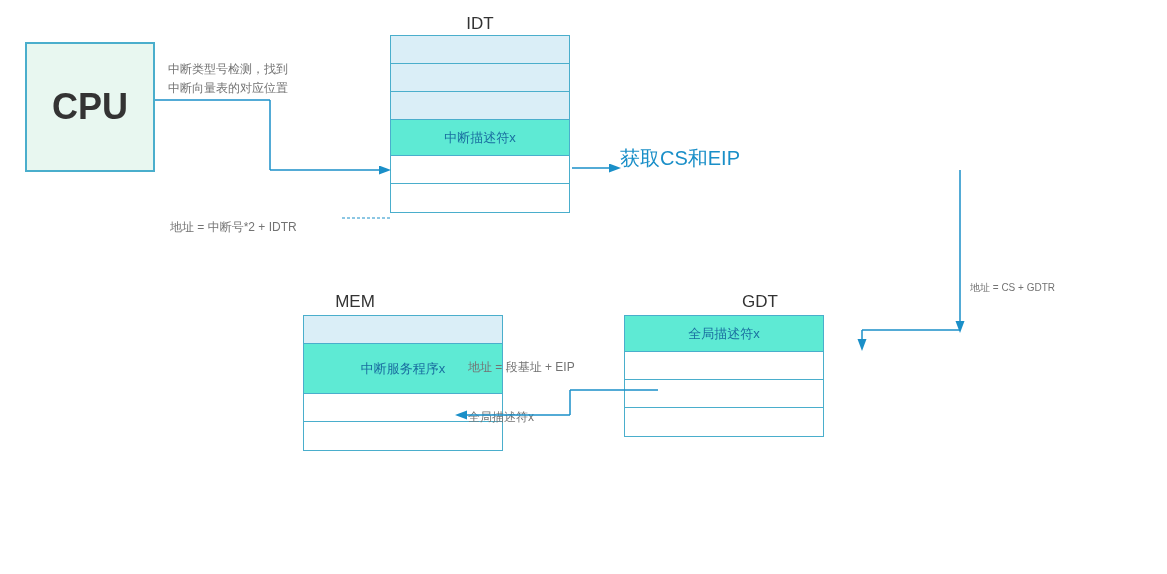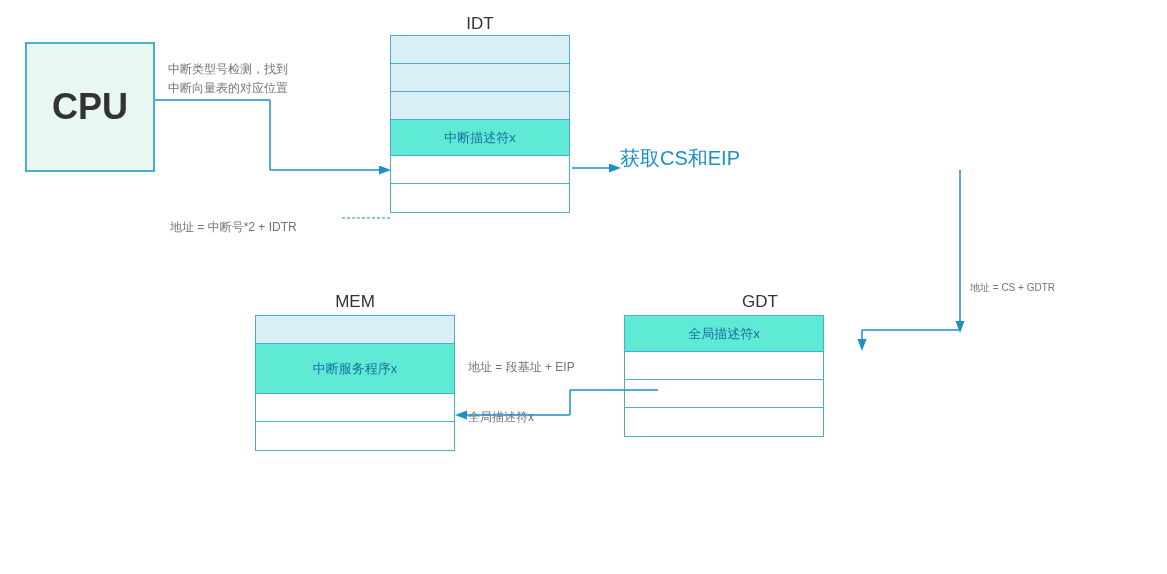--- a/index.html
+++ b/index.html
@@ -67,20 +67,21 @@
       height: 28px;
     }
     .idt-box {
       width: 180px;
     }
     .gdt-box {
       width: 200px;
     }
     .mem-box {
       width: 200px;
+      margin-left: 48px;
     }
     svg.arrows {
       position: absolute;
       top: 0;
       left: 0;
       width: 1167px;
       height: 574px;
       pointer-events: none;
     }
     .annotation {

